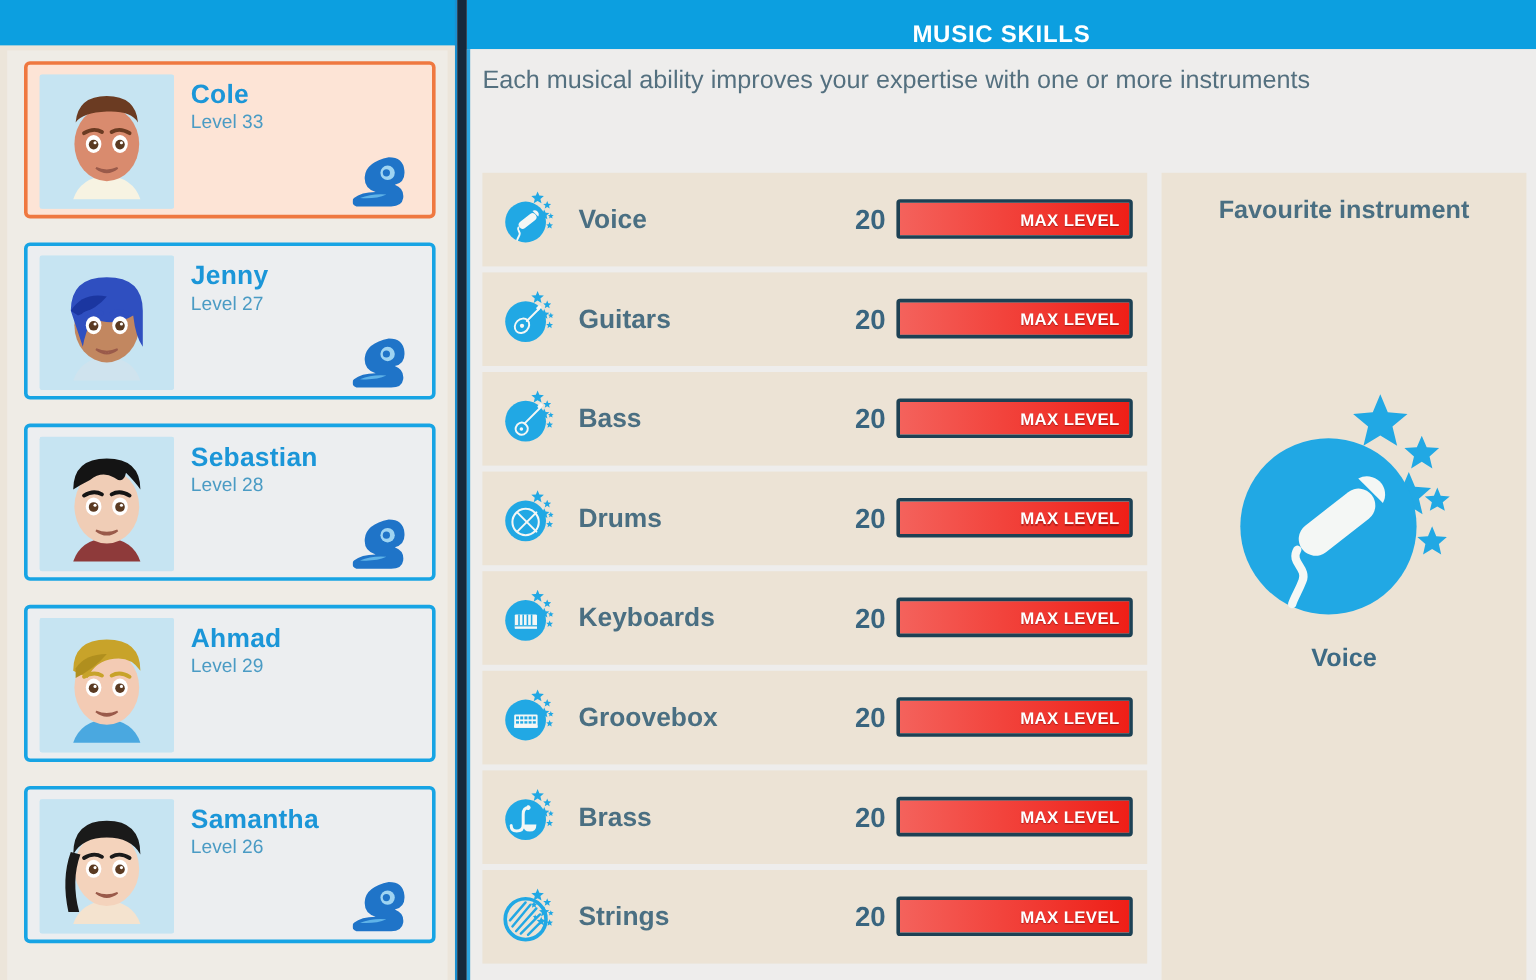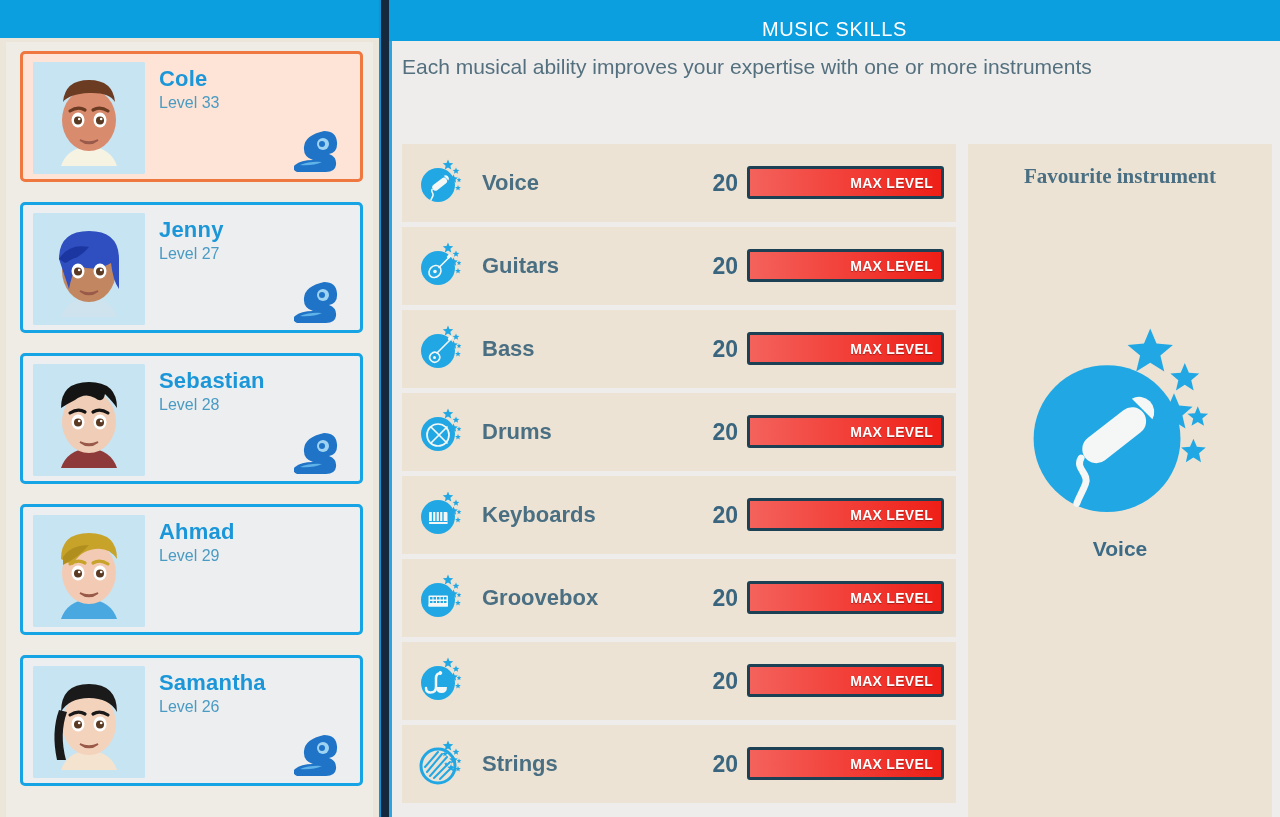--- a/index.html
+++ b/index.html
@@ -10,21 +10,21 @@
     -webkit-font-smoothing:antialiased;
   }
   #app{position:relative;width:1280px;height:817px;}
 
   
   .topbar-left{position:absolute;left:0;top:0;width:381px;height:38px;background:#0c9fe0;}
   .topbar-right{position:absolute;left:389px;top:0;width:891px;height:41px;background:#0c9fe0;}
   .title-text{
     position:absolute;left:389px;top:0;width:891px;height:58px;
     display:flex;align-items:center;justify-content:center;
-    color:#ffffff;font-size:20px;font-weight:normal;letter-spacing:.6px;
+    color:#ffffff;font-size:20px;font-weight:bold;letter-spacing:.6px;
   }
 
   
   .divider{position:absolute;left:381px;top:0;width:8px;height:817px;background:#16293c;}
   .divider-edge-l{position:absolute;left:379px;top:0;width:2px;height:817px;background:#1a8fd0;}
   .divider-edge-r{position:absolute;left:389px;top:41px;width:3px;height:776px;background:#2ba4e0;}
 
   
   .sidebar{
     position:absolute;left:0;top:38px;width:379px;height:779px;
@@ -114,21 +114,21 @@
     text-shadow:0 1px 1px rgba(90,0,0,.45);
   }
 
   
   .fav-panel{
     position:absolute;left:576px;top:103px;width:304px;height:706px;
     background:#ece3d5;
   }
   .fav-title{
     position:absolute;left:0;top:20px;width:304px;text-align:center;
-    color:#4a6f82;font-size:21px;font-weight:bold;font-family:Liberation Serif, serif;
+    color:#4a6f82;font-size:21px;font-weight:bold;
   }
   .fav-icon{
     position:absolute;left:50%;top:178px;transform:translateX(-50%);
     width:230px;height:216px;
   }
   .fav-icon svg{display:block;width:230px;height:216px;}
   .fav-name{
     position:absolute;left:0;top:393px;width:304px;text-align:center;
     color:#3d6a84;font-size:21px;font-weight:bold;
   }
@@ -470,20 +470,21 @@
               <path d="M86.0,39.0L87.3,42.2L90.8,42.5L88.1,44.7L88.9,48.0L86.0,46.3L83.1,48.0L83.9,44.7L81.2,42.5L84.7,42.2Z" fill="#21a8e4"></path>
               <path d="M70.0,50.0L72.1,55.1L77.6,55.5L73.4,59.1L74.7,64.5L70.0,61.6L65.3,64.5L66.6,59.1L62.4,55.5L67.9,55.1Z" fill="#21a8e4"></path>
               <path d="M84.0,54.0L85.6,57.8L89.7,58.1L86.6,60.8L87.5,64.9L84.0,62.7L80.5,64.9L81.4,60.8L78.3,58.1L82.4,57.8Z" fill="#21a8e4"></path>
               <path d="M60.0,46.0L61.1,48.5L63.8,48.8L61.7,50.6L62.4,53.2L60.0,51.8L57.6,53.2L58.3,50.6L56.2,48.8L58.9,48.5Z" fill="#21a8e4"></path>
               <circle cx="44" cy="54" r="34" fill="#21a8e4"></circle>
               <path d="M50 34 q-10 0 -10 11 l0 17 q0 11 -11 11 q-9 0 -9 -9" fill="none" stroke="#f4f7f5" stroke-width="5" stroke-linecap="round"></path>
               <path d="M40 62 q0 12 11 12 q11 0 11 -12 l-22 0 z" fill="#f4f7f5"></path>
               <rect x="46" y="30" width="5" height="8" rx="2" fill="#f4f7f5"></rect>
             </svg>
           </div>
+          <div class="skill-name">Brass</div>
           <div class="skill-value">20</div>
           <div class="skill-bar">
             <div class="bar-label">MAX LEVEL</div>
           </div>
         </div>
         <div class="skill-row">
           <div class="skill-icon">
             <svg viewBox="0 0 100 100" width="100" height="100" xmlns="http://www.w3.org/2000/svg">
               <path d="M64.0,3.0L66.9,10.0L74.5,10.6L68.7,15.5L70.5,22.9L64.0,18.9L57.5,22.9L59.3,15.5L53.5,10.6L61.1,10.0Z" fill="#21a8e4"></path>
               <path d="M80.0,19.0L81.9,23.5L86.7,23.8L83.0,27.0L84.1,31.7L80.0,29.1L75.9,31.7L77.0,27.0L73.3,23.8L78.1,23.5Z" fill="#21a8e4"></path>

